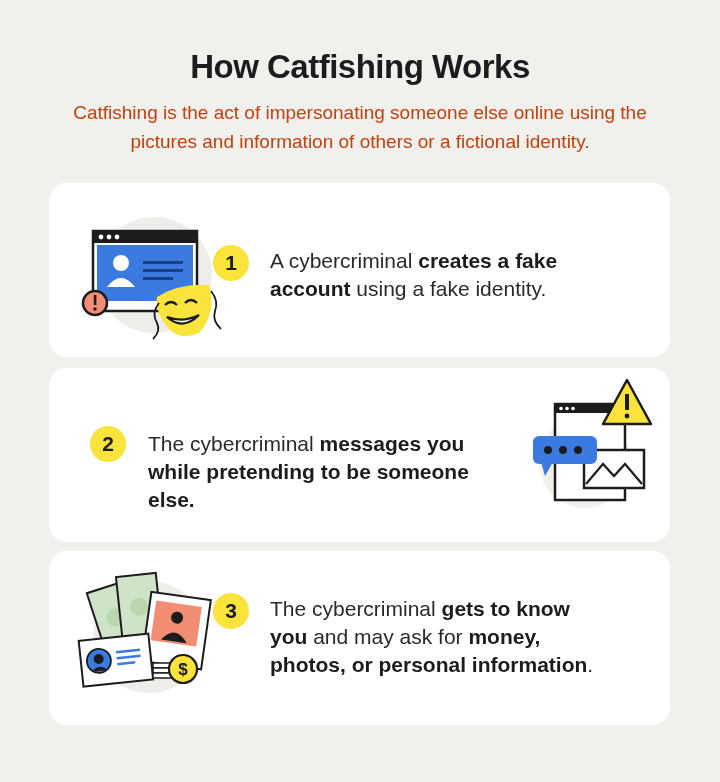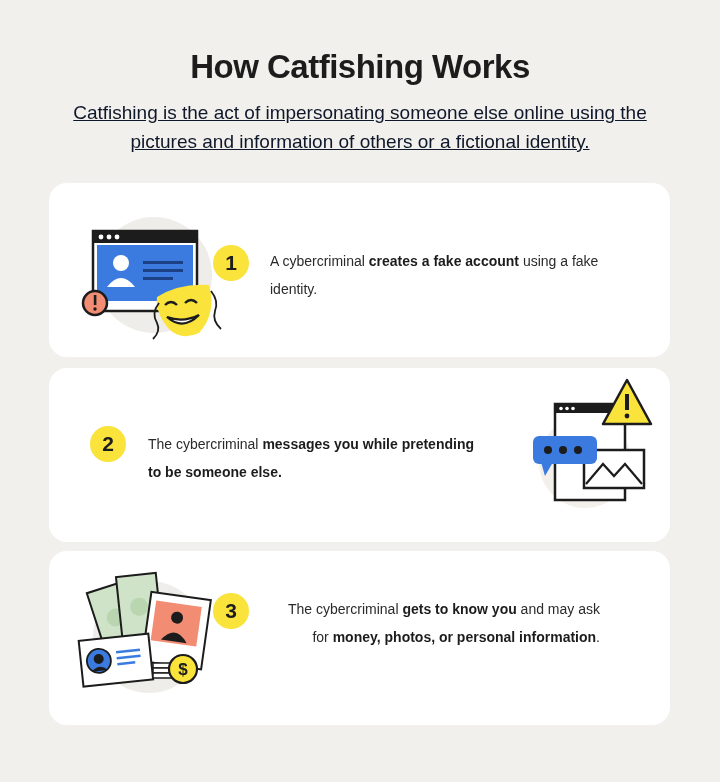--- a/index.html
+++ b/index.html
@@ -1,25 +1,25 @@
 <!DOCTYPE html>
 <html><head>
   <meta charset="utf-8">
   <style>
     * { margin: 0; padding: 0; box-sizing: border-box; }
     html, body { width: 720px; height: 782px; background: #f2f0ec; overflow: hidden; }
     body { font-family: "Liberation Sans", "DejaVu Sans", sans-serif; color: #1d1d1d; position: relative; }
     .title { position: absolute; top: 48px; left: 0; width: 720px; text-align: center; font-size: 33px; font-weight: 700; letter-spacing: -0.5px; color: #1c1c1c; }
-    .subtitle { position: absolute; top: 98px; left: 40px; width: 640px; text-align: center; font-size: 19px; line-height: 29px; color: #0f172a; text-decoration: underline; }
+    .subtitle { position: absolute; top: 98px; left: 40px; width: 640px; text-align: center; font-size: 19px; line-height: 29px; color: #c2410c; }
     .card { position: absolute; left: 49px; width: 621px; height: 174px; background: #ffffff; border-radius: 18px; }
     .card1 { top: 183px; }
     .card2 { top: 368px; }
     .card3 { top: 551px; }
     .badge { position: absolute; width: 36px; height: 36px; border-radius: 50%; background: #fae33a; font-weight: 700; font-size: 21px; text-align: center; line-height: 36px; color: #1c1c1c; }
-    .step-text { position: absolute; font-size: 14px; line-height: 28px; color: #2a2a2a; }
+    .step-text { position: absolute; font-size: 21px; line-height: 28px; color: #2a2a2a; }
     .step-text b { font-weight: 700; color: #1c1c1c; }
     .illus { position: absolute; }
   </style>
 </head>
 <body>
 
 <div class="title">How Catfishing Works</div>
 <div class="subtitle">Catfishing is the act of impersonating someone else online using the pictures and information of others or a fictional identity.</div>
 
 <div class="card card1">
@@ -109,16 +109,16 @@
           <rect x="40" y="98" width="18" height="2.5" fill="#3b7be0"></rect>
         </g>
       <rect x="76" y="98" width="22" height="5" fill="#fff" stroke="#1c1c1c" stroke-width="1.5"></rect>
       <rect x="76" y="103" width="22" height="5" fill="#fff" stroke="#1c1c1c" stroke-width="1.5"></rect>
       <rect x="76" y="108" width="22" height="5" fill="#fff" stroke="#1c1c1c" stroke-width="1.5"></rect>
       <circle cx="106" cy="104" r="14" fill="#fae33a" stroke="#1c1c1c" stroke-width="2.2"></circle>
       <text x="106" y="110" text-anchor="middle" font-family="Liberation Sans, sans-serif" font-weight="700" font-size="17" fill="#1c1c1c">$</text>
     </svg>
   </div>
   <div class="badge" style="left:164px;top:42px;">3</div>
-  <div class="step-text" style="left:221px;top:44px;width:330px;text-align:right;">
+  <div class="step-text" style="left:221px;top:44px;width:330px;">
     <span>The cybercriminal </span><b>gets to know you</b><span> and may ask for </span><b>money, photos, or personal information</b><span>.</span>
   </div>
 </div>
 
 </body></html>

